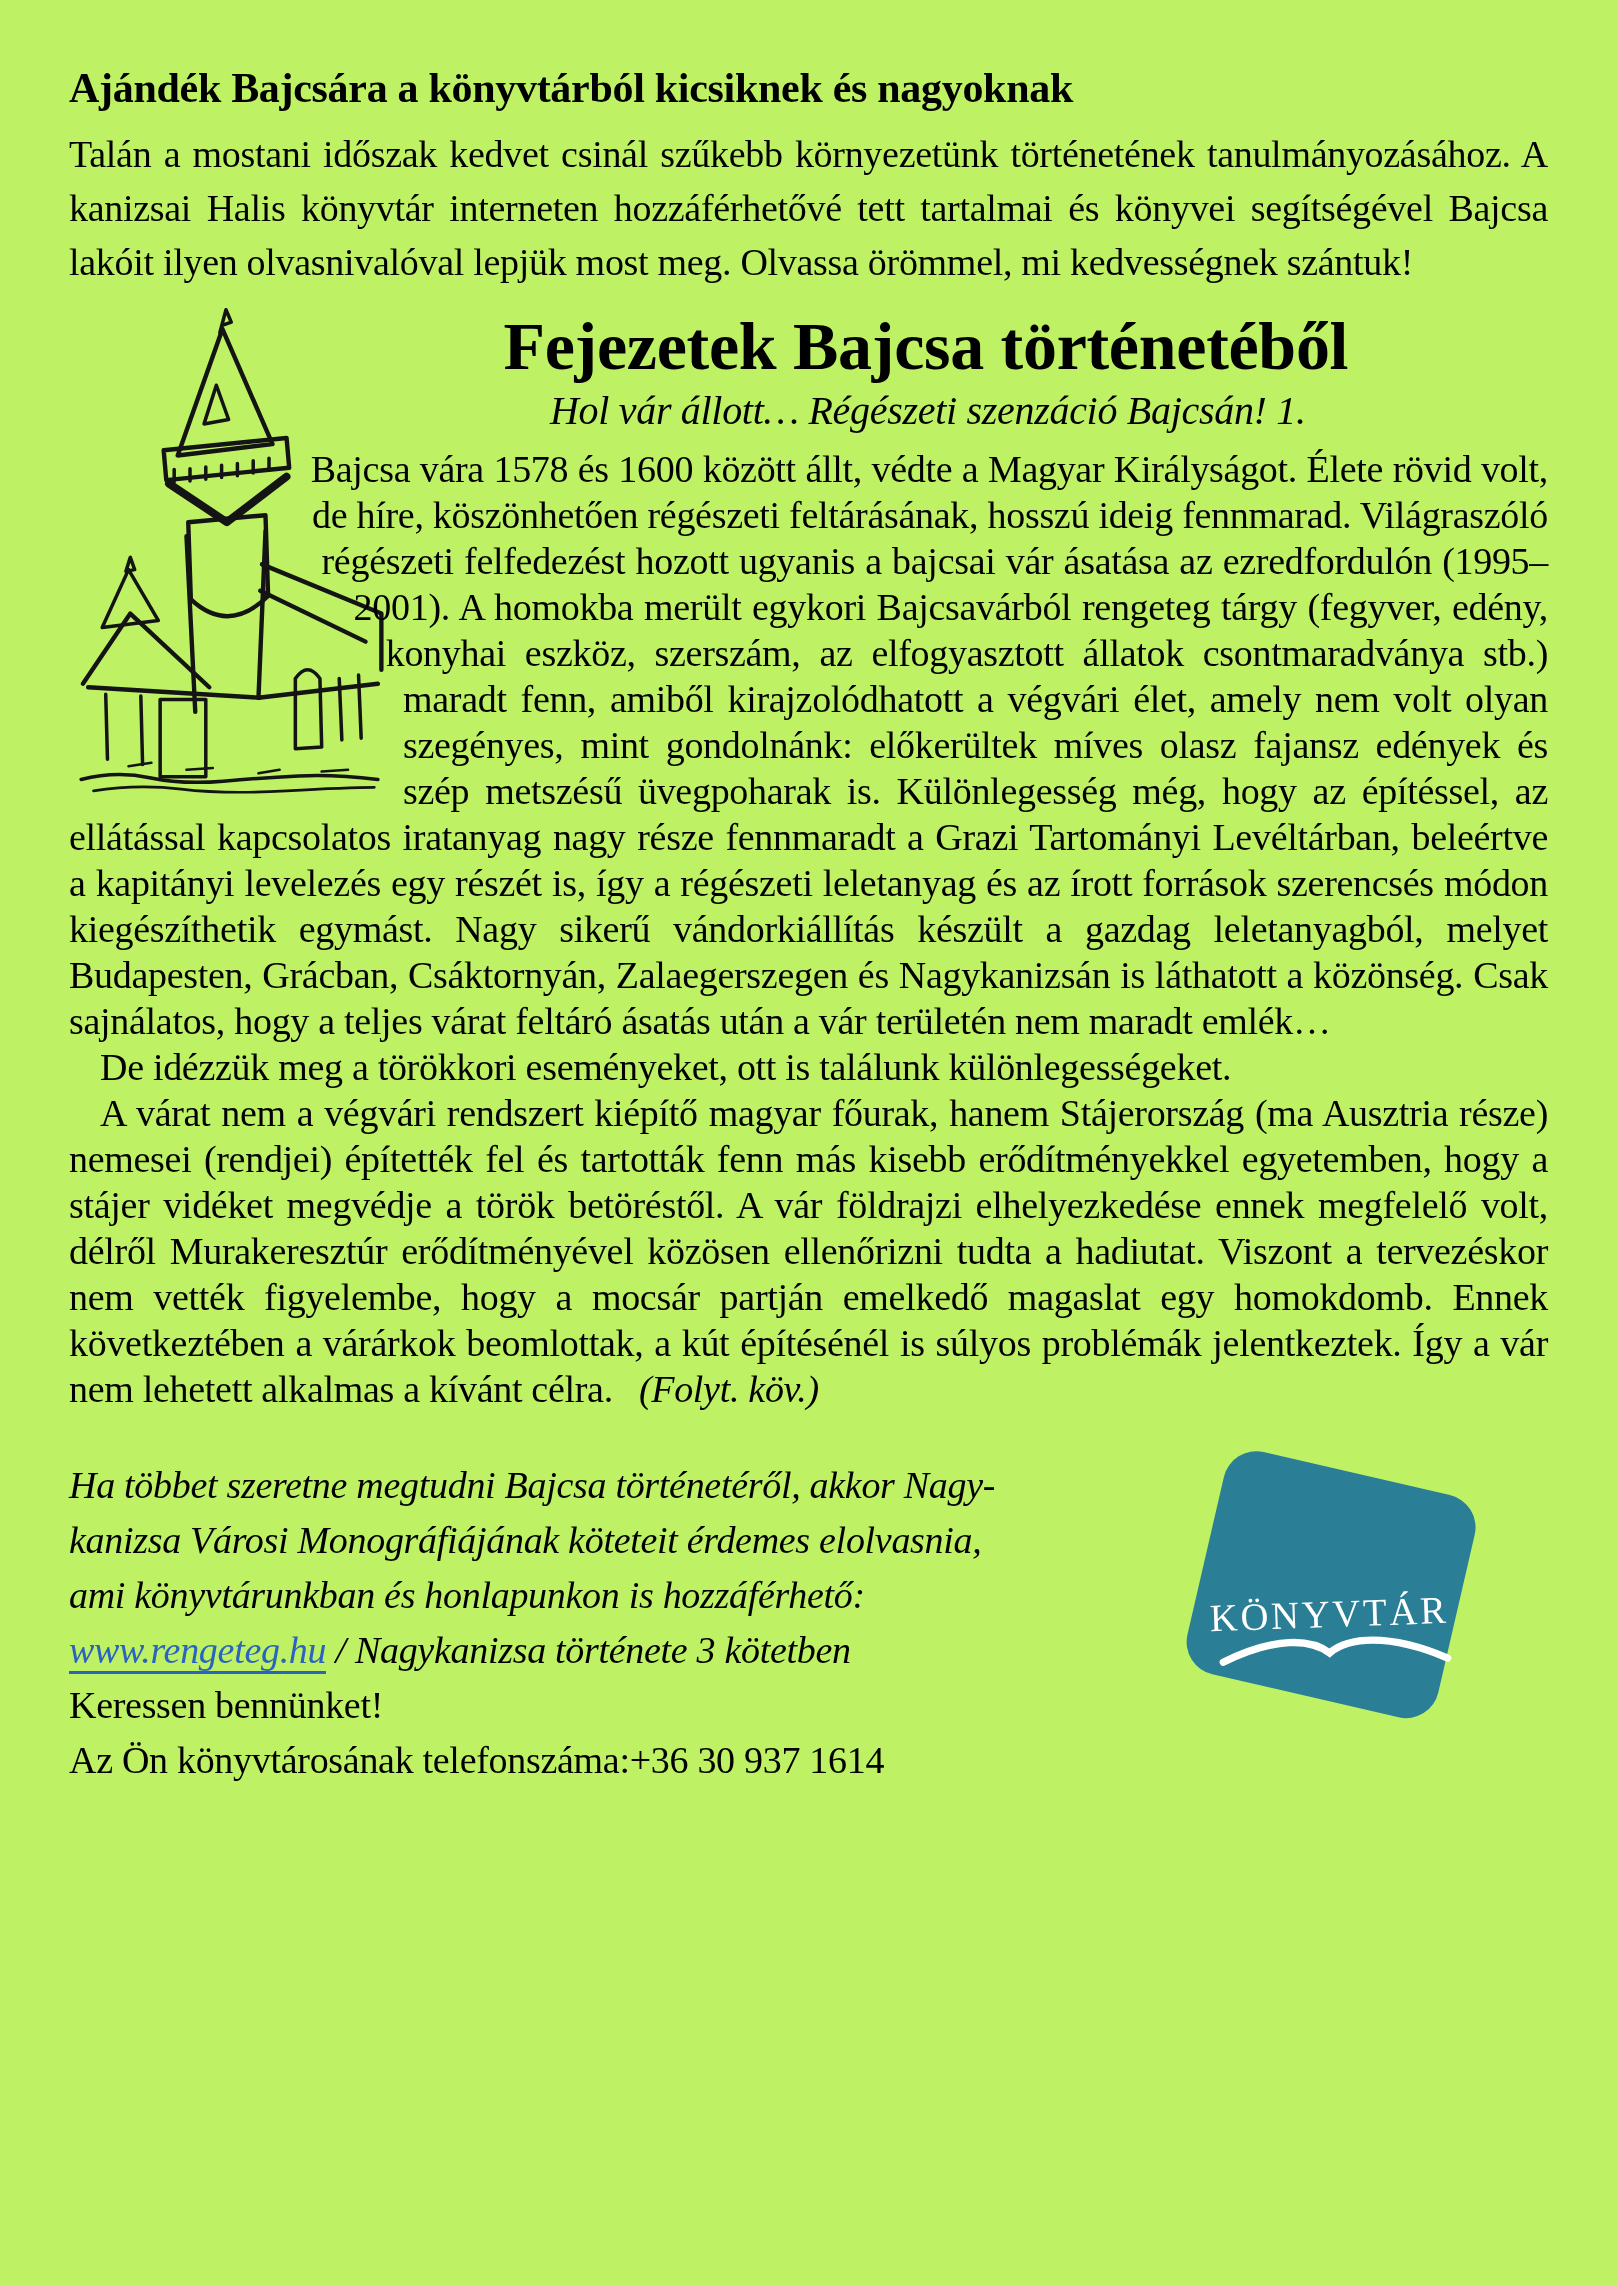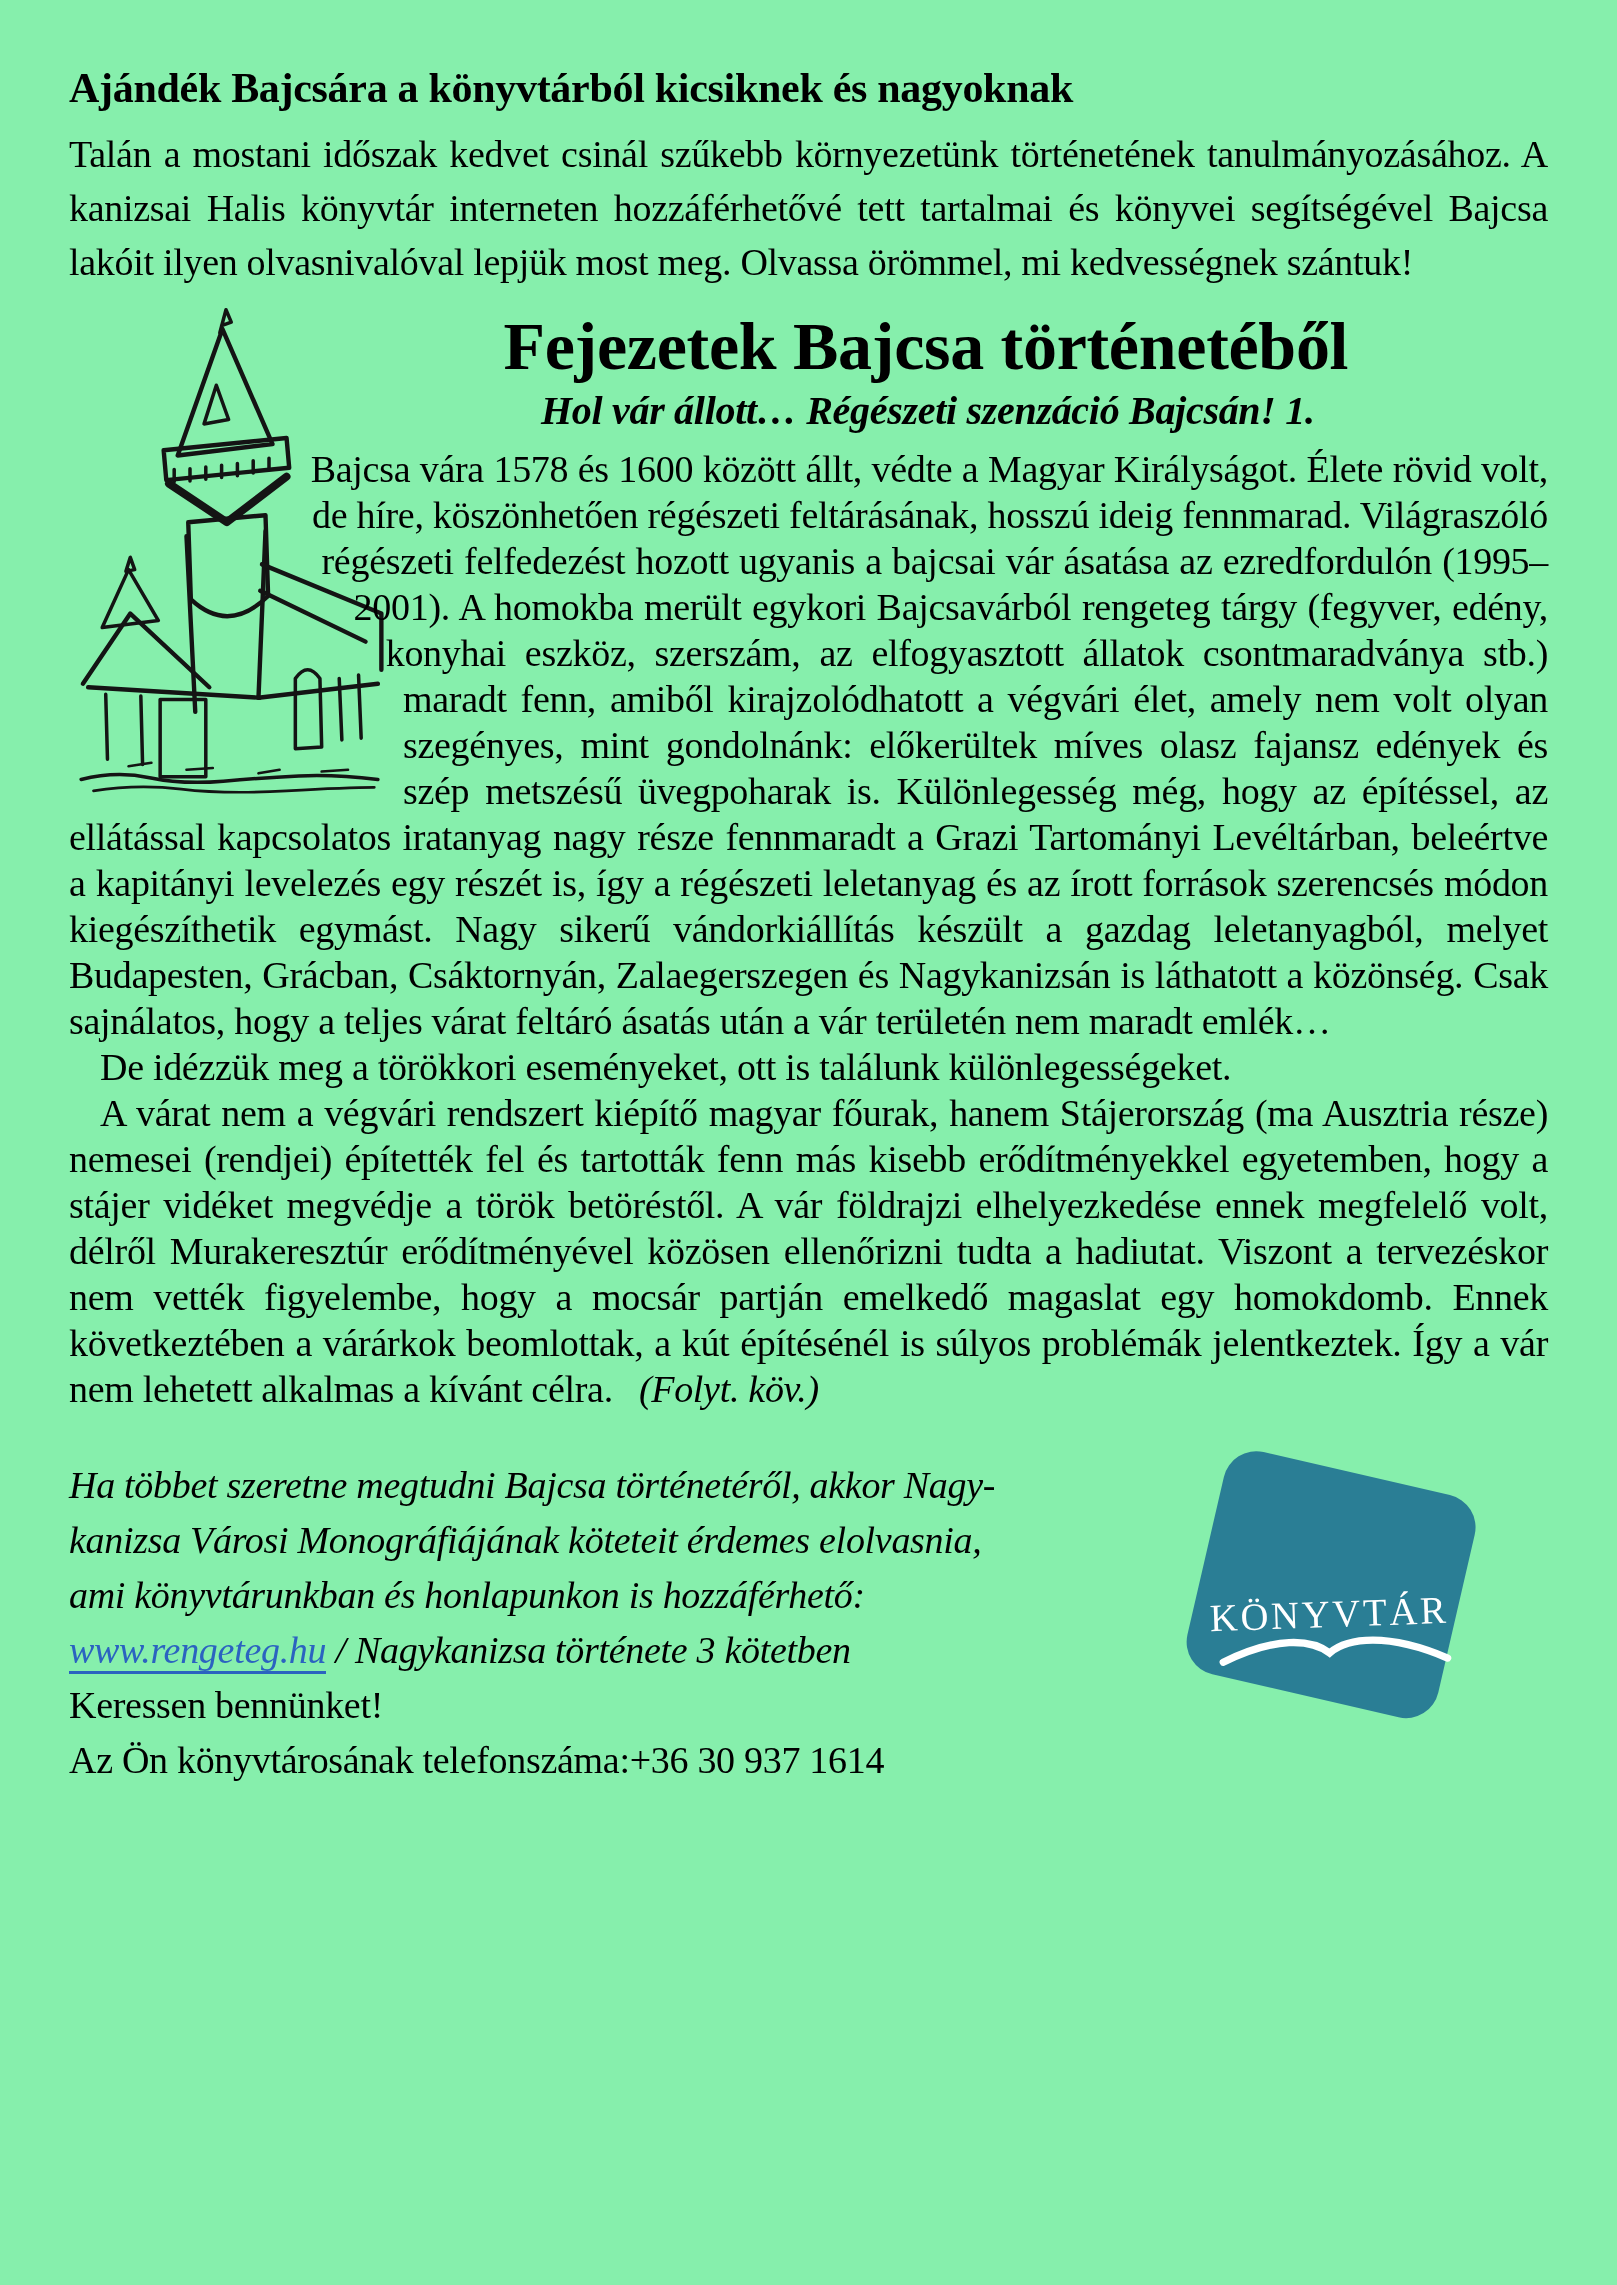--- a/index.html
+++ b/index.html
@@ -1,20 +1,20 @@
 <!DOCTYPE html>
 <html lang="hu" style="font-size:14.7px"><head>
 <meta charset="utf-8">
 <style>
   * { margin:0; padding:0; box-sizing:border-box; }
   html,body { background:#ffffff; }
   .page {
     position:relative;
     width:1617px; height:2286px;
-    background:#86efac;
+    background:#bef264;
     color:#000;
     font-family:"Liberation Serif", serif;
     padding:64px 69px 0 69px;
     overflow:hidden;
     letter-spacing:-0.3px;
   }
   h1.heading {
     font-size:42px; font-weight:bold;
     line-height:1.15;
     margin-bottom:14.7px;
@@ -32,21 +32,21 @@
     shape-outside:polygon(0 0, 216px 0, 228px 156px, 231px 266px, 321px 395px, 321px 496px, 0 496px);
     shape-margin:13px;
   }
   h2.article-title {
     font-size:68px; font-weight:bold;
     text-align:center;
     line-height:1.08;
     margin:1.8px 0 0 0;
   }
   h3.article-subtitle {
-    font-size:40px; font-weight:bold; font-style:italic;
+    font-size:40px; font-weight:normal; font-style:italic;
     text-align:center;
     line-height:1.2;
     margin:3.7px 0 11px 0;
   }
   p.body {
     font-size:38px; line-height:46px;
     text-align:justify;
     hyphens:auto;
   }
   p.indent { text-indent:31px; }

